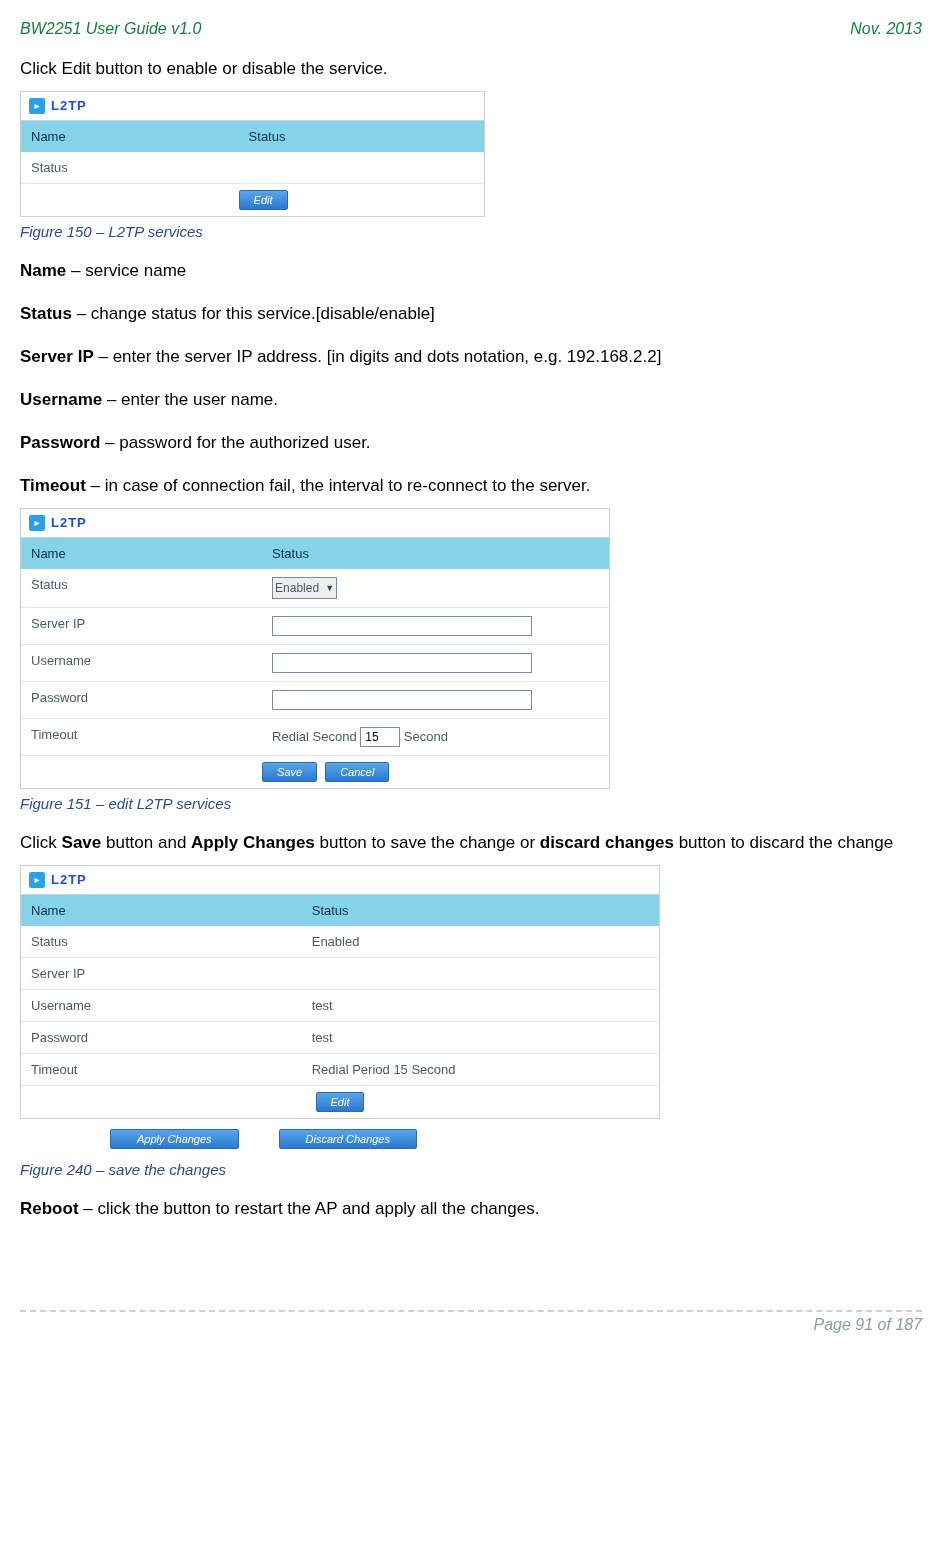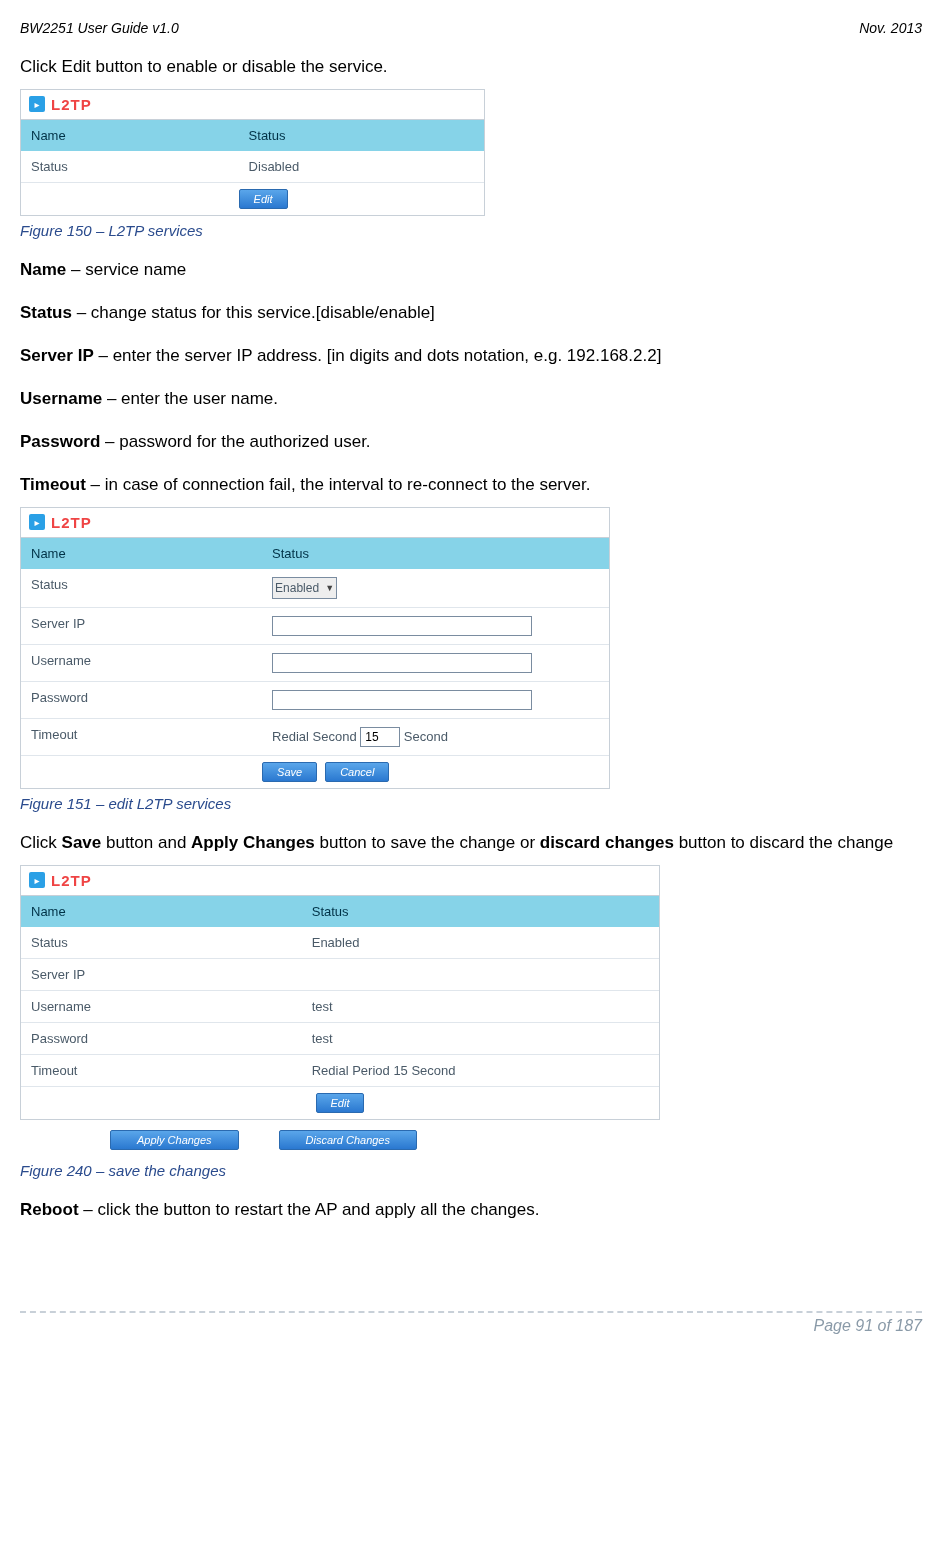--- a/index.html
+++ b/index.html
@@ -4,31 +4,31 @@
 <style>
   * { box-sizing: border-box; }
   body {
     margin: 0;
     font-family: Arial, Helvetica, sans-serif;
     background: #fff;
     color: #000;
     width: 942px;
     padding: 20px 20px 10px 20px;
   }
-  .header-row { display: flex; justify-content: space-between; color: #000000; font-style: italic; font-size: 14px; margin-bottom: 16px; }
+  .header-row { display: flex; justify-content: space-between; color: #15803d; font-style: italic; font-size: 16px; margin-bottom: 16px; }
   p.body-text { font-size: 17px; margin: 20px 0 10px 0; line-height: 1.35; }
   p.caption { font-size: 15px; color: #2a4b8d; font-style: italic; margin: 6px 0 10px 0; }
   .bold { font-weight: bold; }
 
   .config-table { border: 1px solid #c8d0d8; border-bottom: none; width: 465px; margin: 4px 0 6px 0; font-size: 13px; font-family: Verdana, Arial, sans-serif; }
   .config-table.wide { width: 590px; }
   .config-table.wide2 { width: 640px; }
   .ct-title { background: #fff; padding: 6px 8px; border-bottom: 1px solid #c8d0d8; display: flex; align-items: center; gap: 6px; }
   .ct-title .arrow-box { width: 16px; height: 16px; background: #2aa0e6; display: inline-flex; align-items: center; justify-content: center; color: #fff; font-size: 10px; border-radius: 2px; }
-  .ct-title .title-text { color: #ef4444; font-weight: bold; letter-spacing: 1px; font-size: 15px; }
+  .ct-title .title-text { color: #1d4ed8; font-weight: bold; letter-spacing: 1px; font-size: 13px; }
   .ct-head { display: flex; background: #86d3e8; color: #003247; font-size: 13px; }
   .ct-head .cell { padding: 8px 10px; }
   .ct-row { display: flex; border-bottom: 1px solid #e0e6ec; background: #fff; }
   .ct-row .cell { padding: 8px 10px; color: #4a5a68; }
   .col-a { width: 47%; border-right: 0px solid #e8eef4; }
   .col-b { flex: 1; }
   .ct-foot { padding: 6px 10px; border-bottom: 1px solid #c8d0d8; display:flex; justify-content:center; gap:8px; background:#fff; }
   .config-table.wide .col-a { width: 41%; }
   .config-table.wide2 .col-a { width: 44%; }
   .ct-foot.left { justify-content:flex-start; padding-left: 47%; }
@@ -77,21 +77,20 @@
   <div class="ct-title">
     <span class="arrow-box">▸</span>
     <span class="title-text">L2TP</span>
   </div>
   <div class="ct-head">
     <div class="cell col-a">Name</div>
     <div class="cell col-b">Status</div>
   </div>
   <div class="ct-row">
     <div class="cell col-a">Status</div>
-    <div class="cell col-b">Disabled</div>
   </div>
   <div class="ct-foot left">
     <span class="ui-btn">Edit</span>
   </div>
 </div>
 
 <p class="caption">Figure 150 – L2TP services</p>
 
 <p class="body-text"><span class="bold">Name</span><span> – service name</span></p>
 <p class="body-text"><span class="bold">Status</span><span> – change status for this service.[disable/enable]</span></p>

